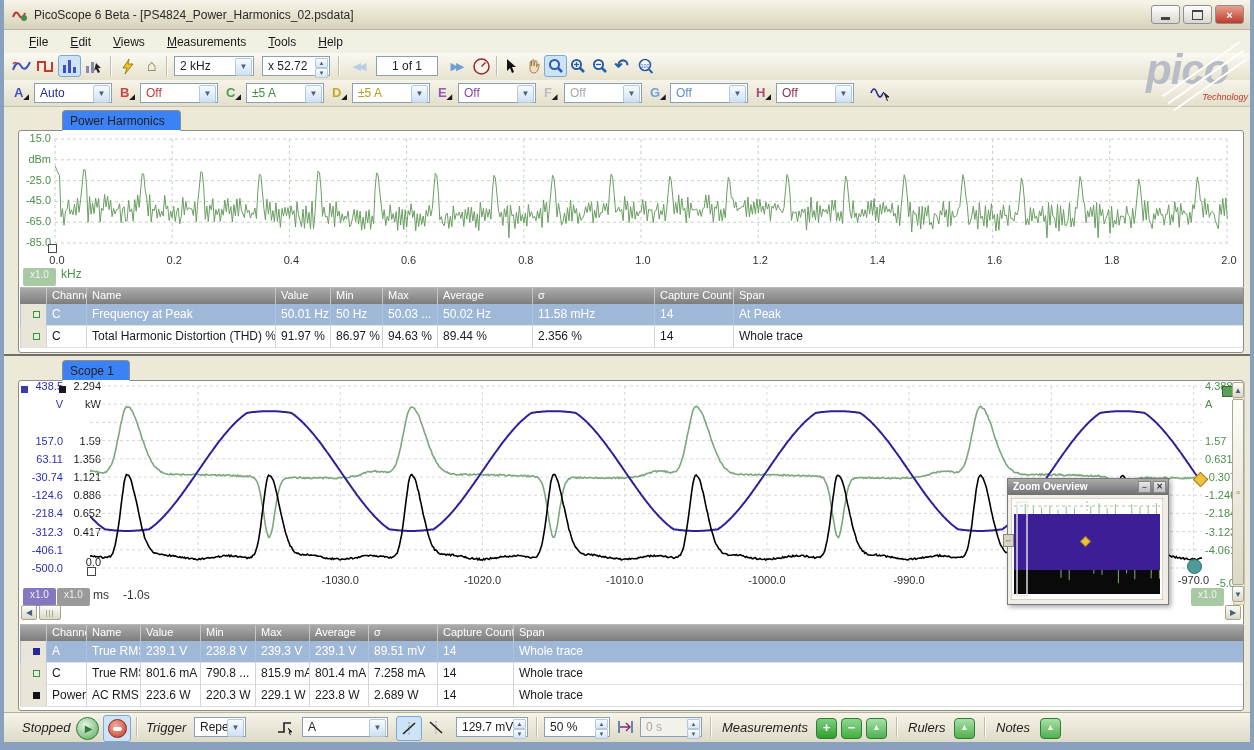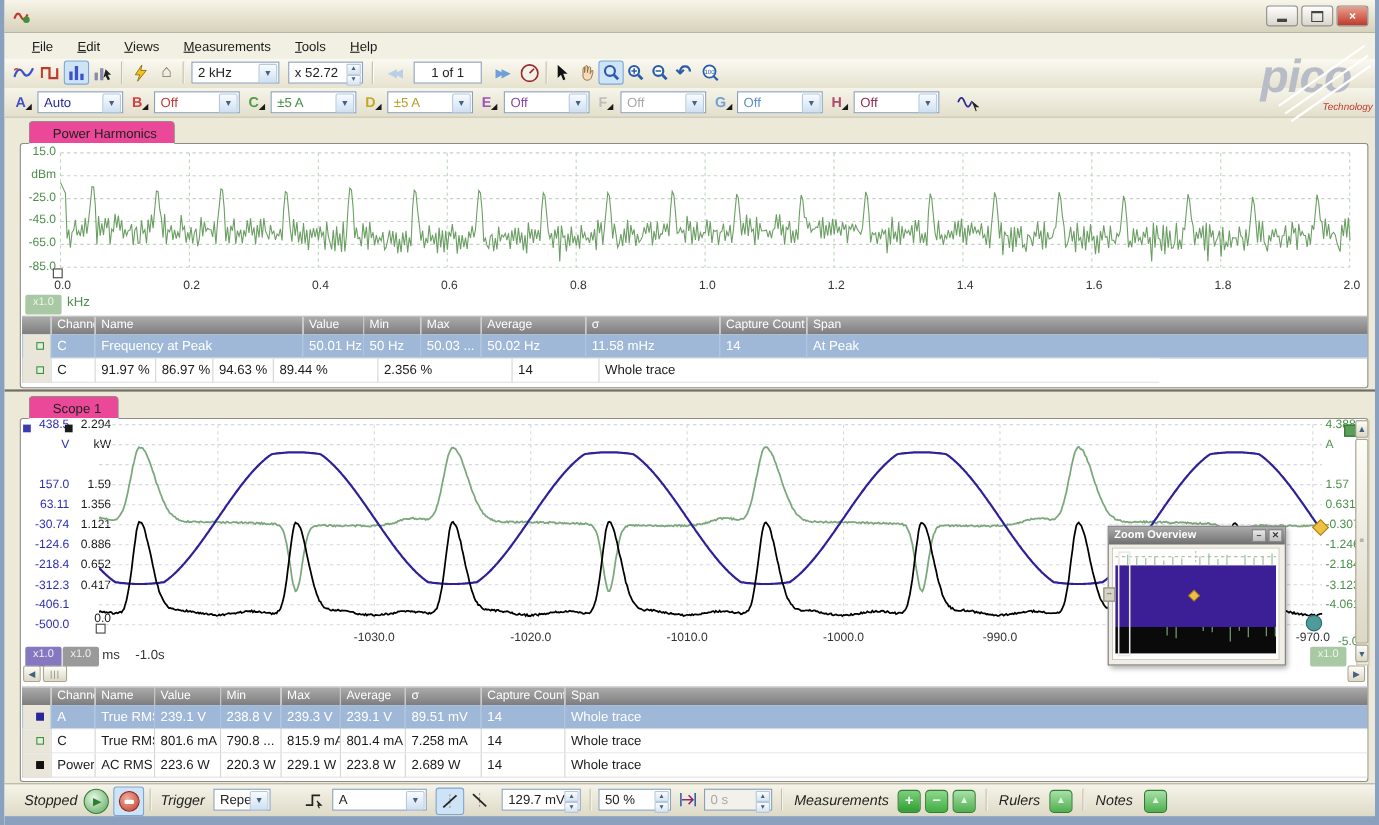--- a/index.html
+++ b/index.html
@@ -39,22 +39,22 @@
   .spin{position:absolute;height:20px;background:#fff;border:1px solid #8aa0b8;font-size:12px;
     line-height:18px;padding-left:5px;box-sizing:border-box;color:#222;}
   .spin .ud{position:absolute;right:1px;top:1px;width:13px;height:16px;display:flex;flex-direction:column;}
   .spin .ud span{flex:1;font-size:6px;line-height:8px;text-align:center;color:#44617f;
     background:linear-gradient(#fafcfe,#d7e4f2);border:1px solid #b4c8de;border-radius:1px;}
   .chan-label{font-weight:bold;font-size:13px;}
   .chan-cursor{font-size:7px;color:#1a1a1a;vertical-align:-2px;}
   
   .panel{position:absolute;left:14px;width:1226px;background:#fff;border:1px solid #8d8d86;
     border-radius:3px;box-sizing:border-box;}
-  .viewtab{position:absolute;background:#ec4899;border:1px solid #8d8d86;border-bottom:1px solid #fff;
-    border-radius:4px 4px 0 0;font-size:12px;color:#222;padding:3px 15px 2px 21px;}
+  .viewtab{position:absolute;background:#3b82f6;border:1px solid #8d8d86;border-bottom:1px solid #fff;
+    border-radius:4px 4px 0 0;font-size:12px;color:#222;padding:3px 15px 2px 7px;margin-left:36px;}
   .axis-label{position:absolute;font-size:11px;white-space:nowrap;}
   .badge{position:absolute;font-size:10px;padding:1px 7px 6px 7px;border-radius:2px;line-height:11px;}
   .handle-sq{position:absolute;width:7px;height:7px;background:#fff;border:1px solid #444;}
   
   .mtable{position:absolute;left:1px;border-top:1px solid #b9b9b9;}
   .mrow{display:flex;}
   .mcell{box-sizing:border-box;padding:0 0 0 5px;overflow:hidden;white-space:nowrap;}
   .mhead .mcell{background:linear-gradient(#ababab,#7d7d7d);color:#fff;font-size:11px;height:16px;
     line-height:15px;border-left:1px solid #c6c6c6;}
   .mbody .mcell{font-size:12px;color:#1a1a1a;height:22px;line-height:21px;background:#fff;
@@ -86,20 +86,21 @@
 </head>
 <body>
 
 <div id="app">
 
   <div class="titlebar">
     <svg width="16" height="14">
       <path d="M1 9 Q4 1 7 7 Q10 13 13 5" stroke="#c0392b" stroke-width="2" fill="none"></path>
       <circle cx="12" cy="10" r="3" fill="#3f8f3f"></circle>
     </svg>
+    <span class="title">PicoScope 6 Beta - [PS4824_Power_Harmonics_02.psdata]</span>
     <div class="winbtns">
       <div class="winbtn">
           <span style="margin-top:7px;width:9px;height:3px;background:#444;display:block"></span>
         </div>
       <div class="winbtn">
           <span class="maxglyph"></span>
         </div>
       <div class="winbtn close">×</div>
     </div>
   </div>
@@ -321,20 +322,21 @@
           <div class="mcell" style="width:95px">50.02 Hz</div>
           <div class="mcell" style="width:122px">11.58 mHz</div>
           <div class="mcell" style="width:79px">14</div>
           <div class="mcell" style="width:510px">At Peak</div>
         </div>
         <div class="mrow mbody">
           <div class="mcell markcell" style="width:26px">
             <span class="rowmark" style="background:#dff0df;border:1px solid #3f8f3f"></span>
           </div>
           <div class="mcell" style="width:40px">C</div>
+          <div class="mcell" style="width:189px">Total Harmonic Distortion (THD) %</div>
           <div class="mcell" style="width:55px">91.97 %</div>
           <div class="mcell" style="width:52px">86.97 %</div>
           <div class="mcell" style="width:55px">94.63 %</div>
           <div class="mcell" style="width:95px">89.44 %</div>
           <div class="mcell" style="width:122px">2.356 %</div>
           <div class="mcell" style="width:79px">14</div>
           <div class="mcell" style="width:510px">Whole trace</div>
         </div>
       </div>
   </div>

